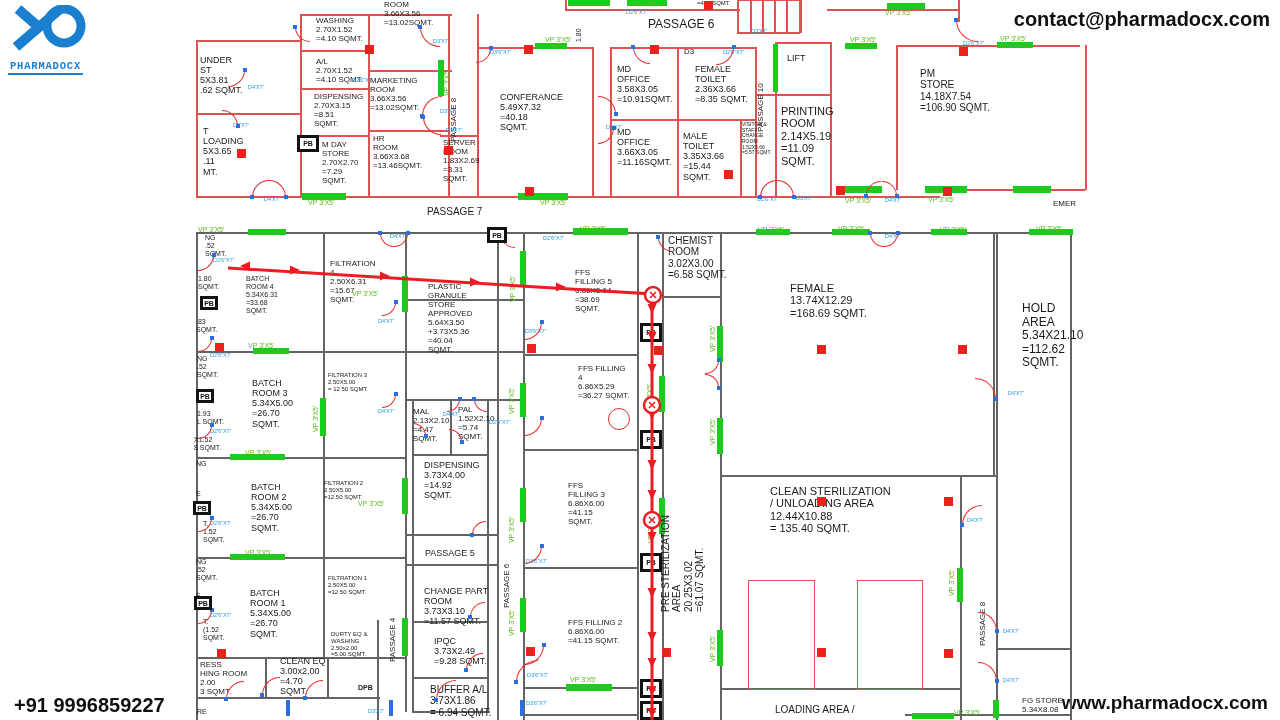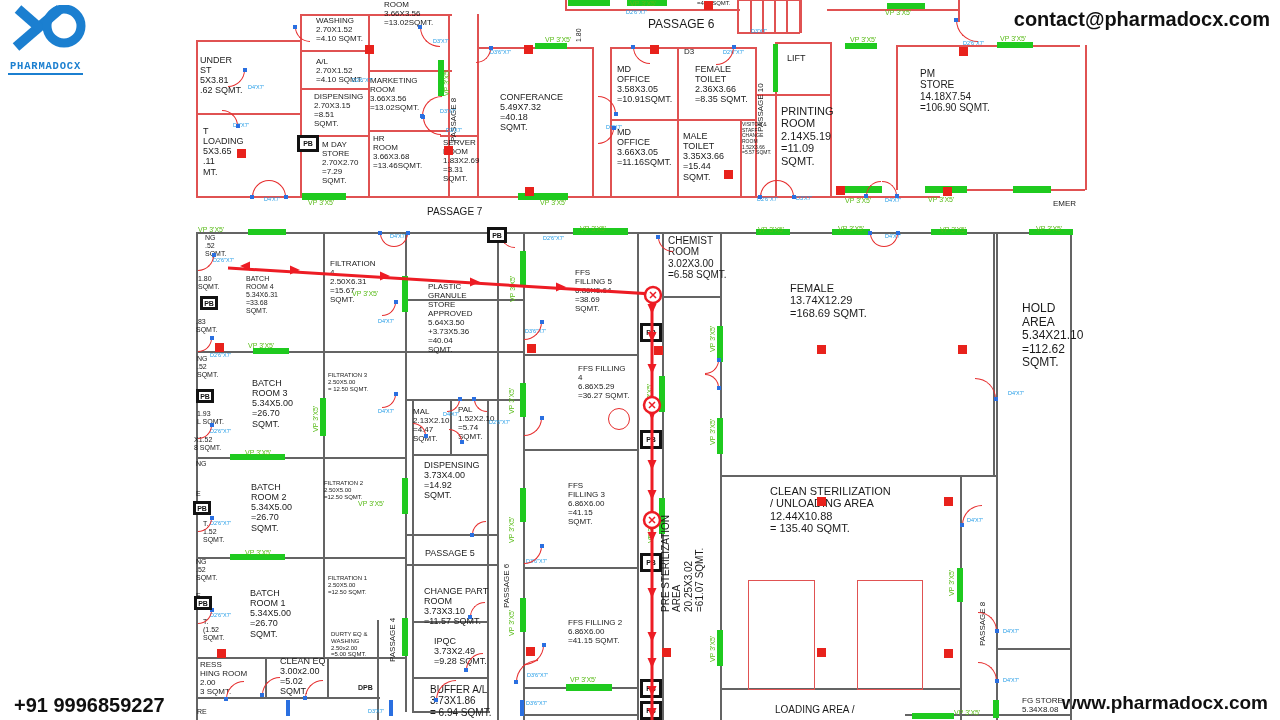--- a/index.html
+++ b/index.html
@@ -459,21 +459,21 @@
       <div>=9.28 SQMT.</div>
     </div>
     <div class="txt" style="left: 430px; top: 684px; font-size: 10px; color: rgb(27, 27, 27);">
       <div>BUFFER A/L</div>
       <div>3.73X1.86</div>
       <div>= 6.94 SQMT.</div>
     </div>
     <div class="txt" style="left: 280px; top: 656px; font-size: 9px; color: rgb(27, 27, 27);">
       <div>CLEAN EQ</div>
       <div>3.00x2.00</div>
-      <div>=5.02</div>
+      <div>=4.70</div>
       <div>SQMT.</div>
     </div>
     <div class="txt" style="left: 331px; top: 631px; font-size: 6px; color: rgb(27, 27, 27);">
       <div>DURTY EQ &amp;</div>
       <div>WASHING</div>
       <div>2.50x2.00</div>
       <div>=5.00 SQMT.</div>
     </div>
     <div class="txt b" style="left: 358px; top: 684px; font-size: 7px; color: rgb(27, 27, 27);">
       <div>DPB</div>

